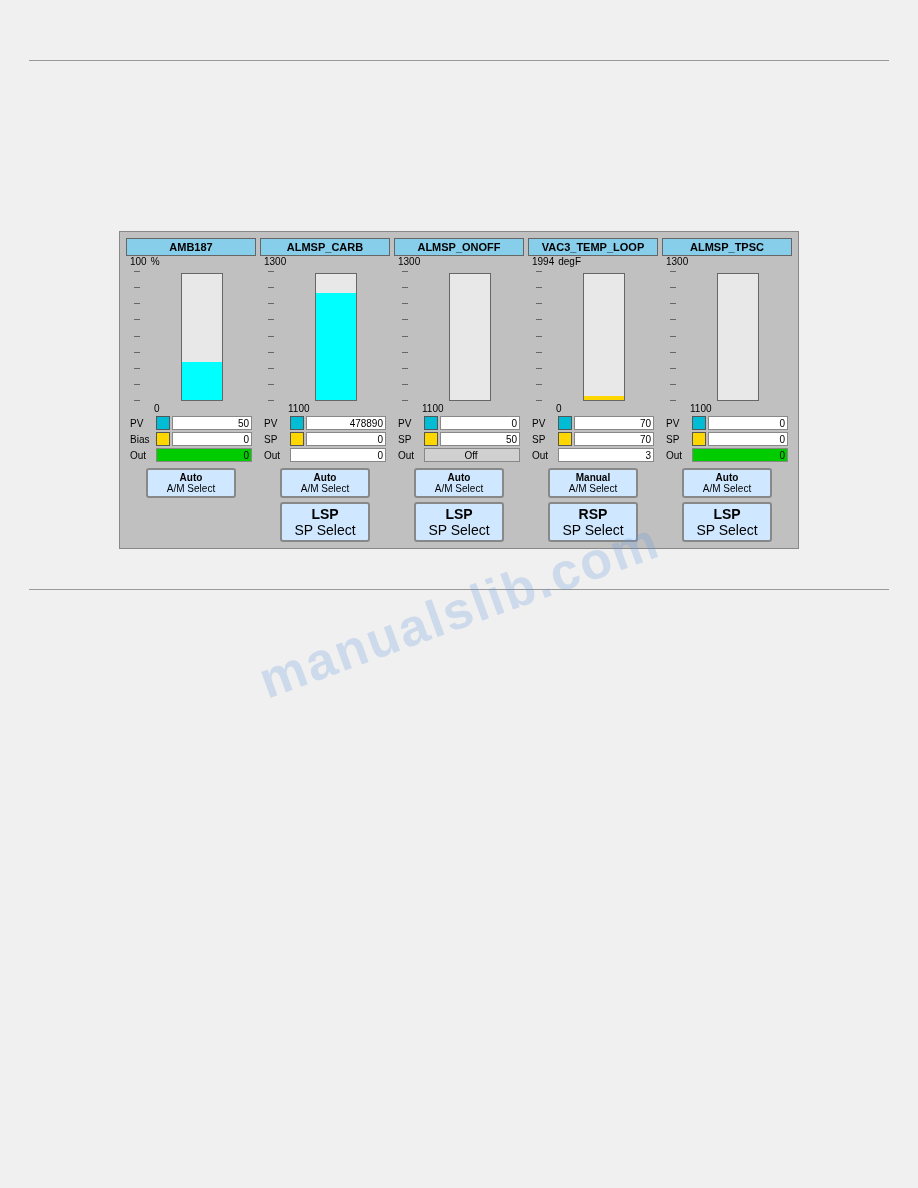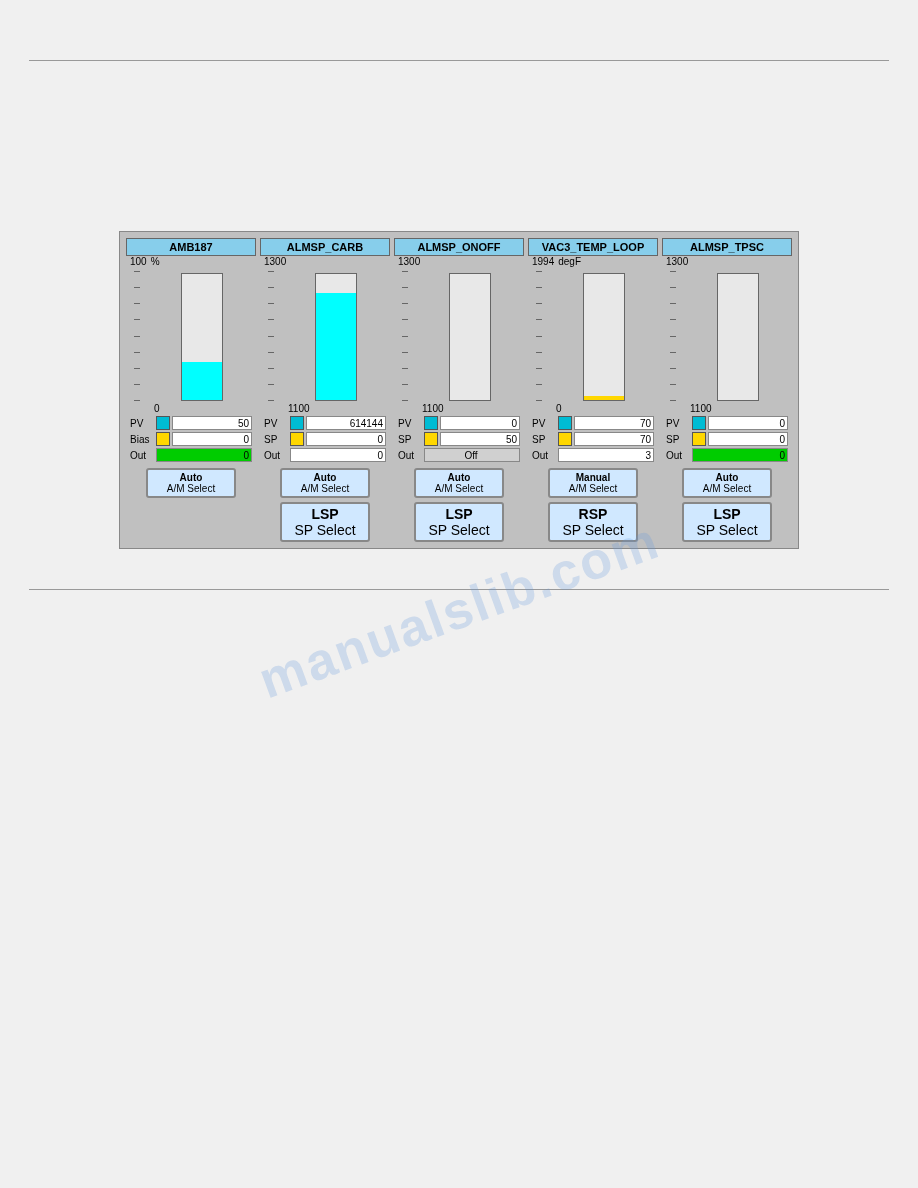--- a/index.html
+++ b/index.html
@@ -224,21 +224,21 @@
           </div>
           <div style="position: relative; width: 42px; height: 128px; background: rgb(232, 232, 232); border: 1px solid rgb(102, 102, 102); margin-left: 22px; overflow: hidden; display: flex; flex-direction: column; justify-content: flex-end;">
             <div style="width: 100%; height: 85%; background: cyan;"></div>
           </div>
         </div>
         <div style="width: 100%; padding: 0px 4px; font-size: 10px;"><span style="margin-left:24px;">1100</span></div>
         <div class="data-rows">
           <div class="data-row">
     <span class="data-label">PV</span>
     <div class="data-color-box" style="background:#00bcd4;"></div>
-    <div class="data-value-field">614144</div>
+    <div class="data-value-field">478890</div>
   </div>
           <div class="data-row">
       <span class="data-label">SP</span>
       <div class="data-color-box" style="background:#ffd700;"></div>
       <div class="data-value-field">0</div>
     </div>
           <div class="data-row">
     <span class="data-label">Out</span>
     <div class="data-value-field" style="background:white;text-align:right;flex:1;">0</div>
   </div>

